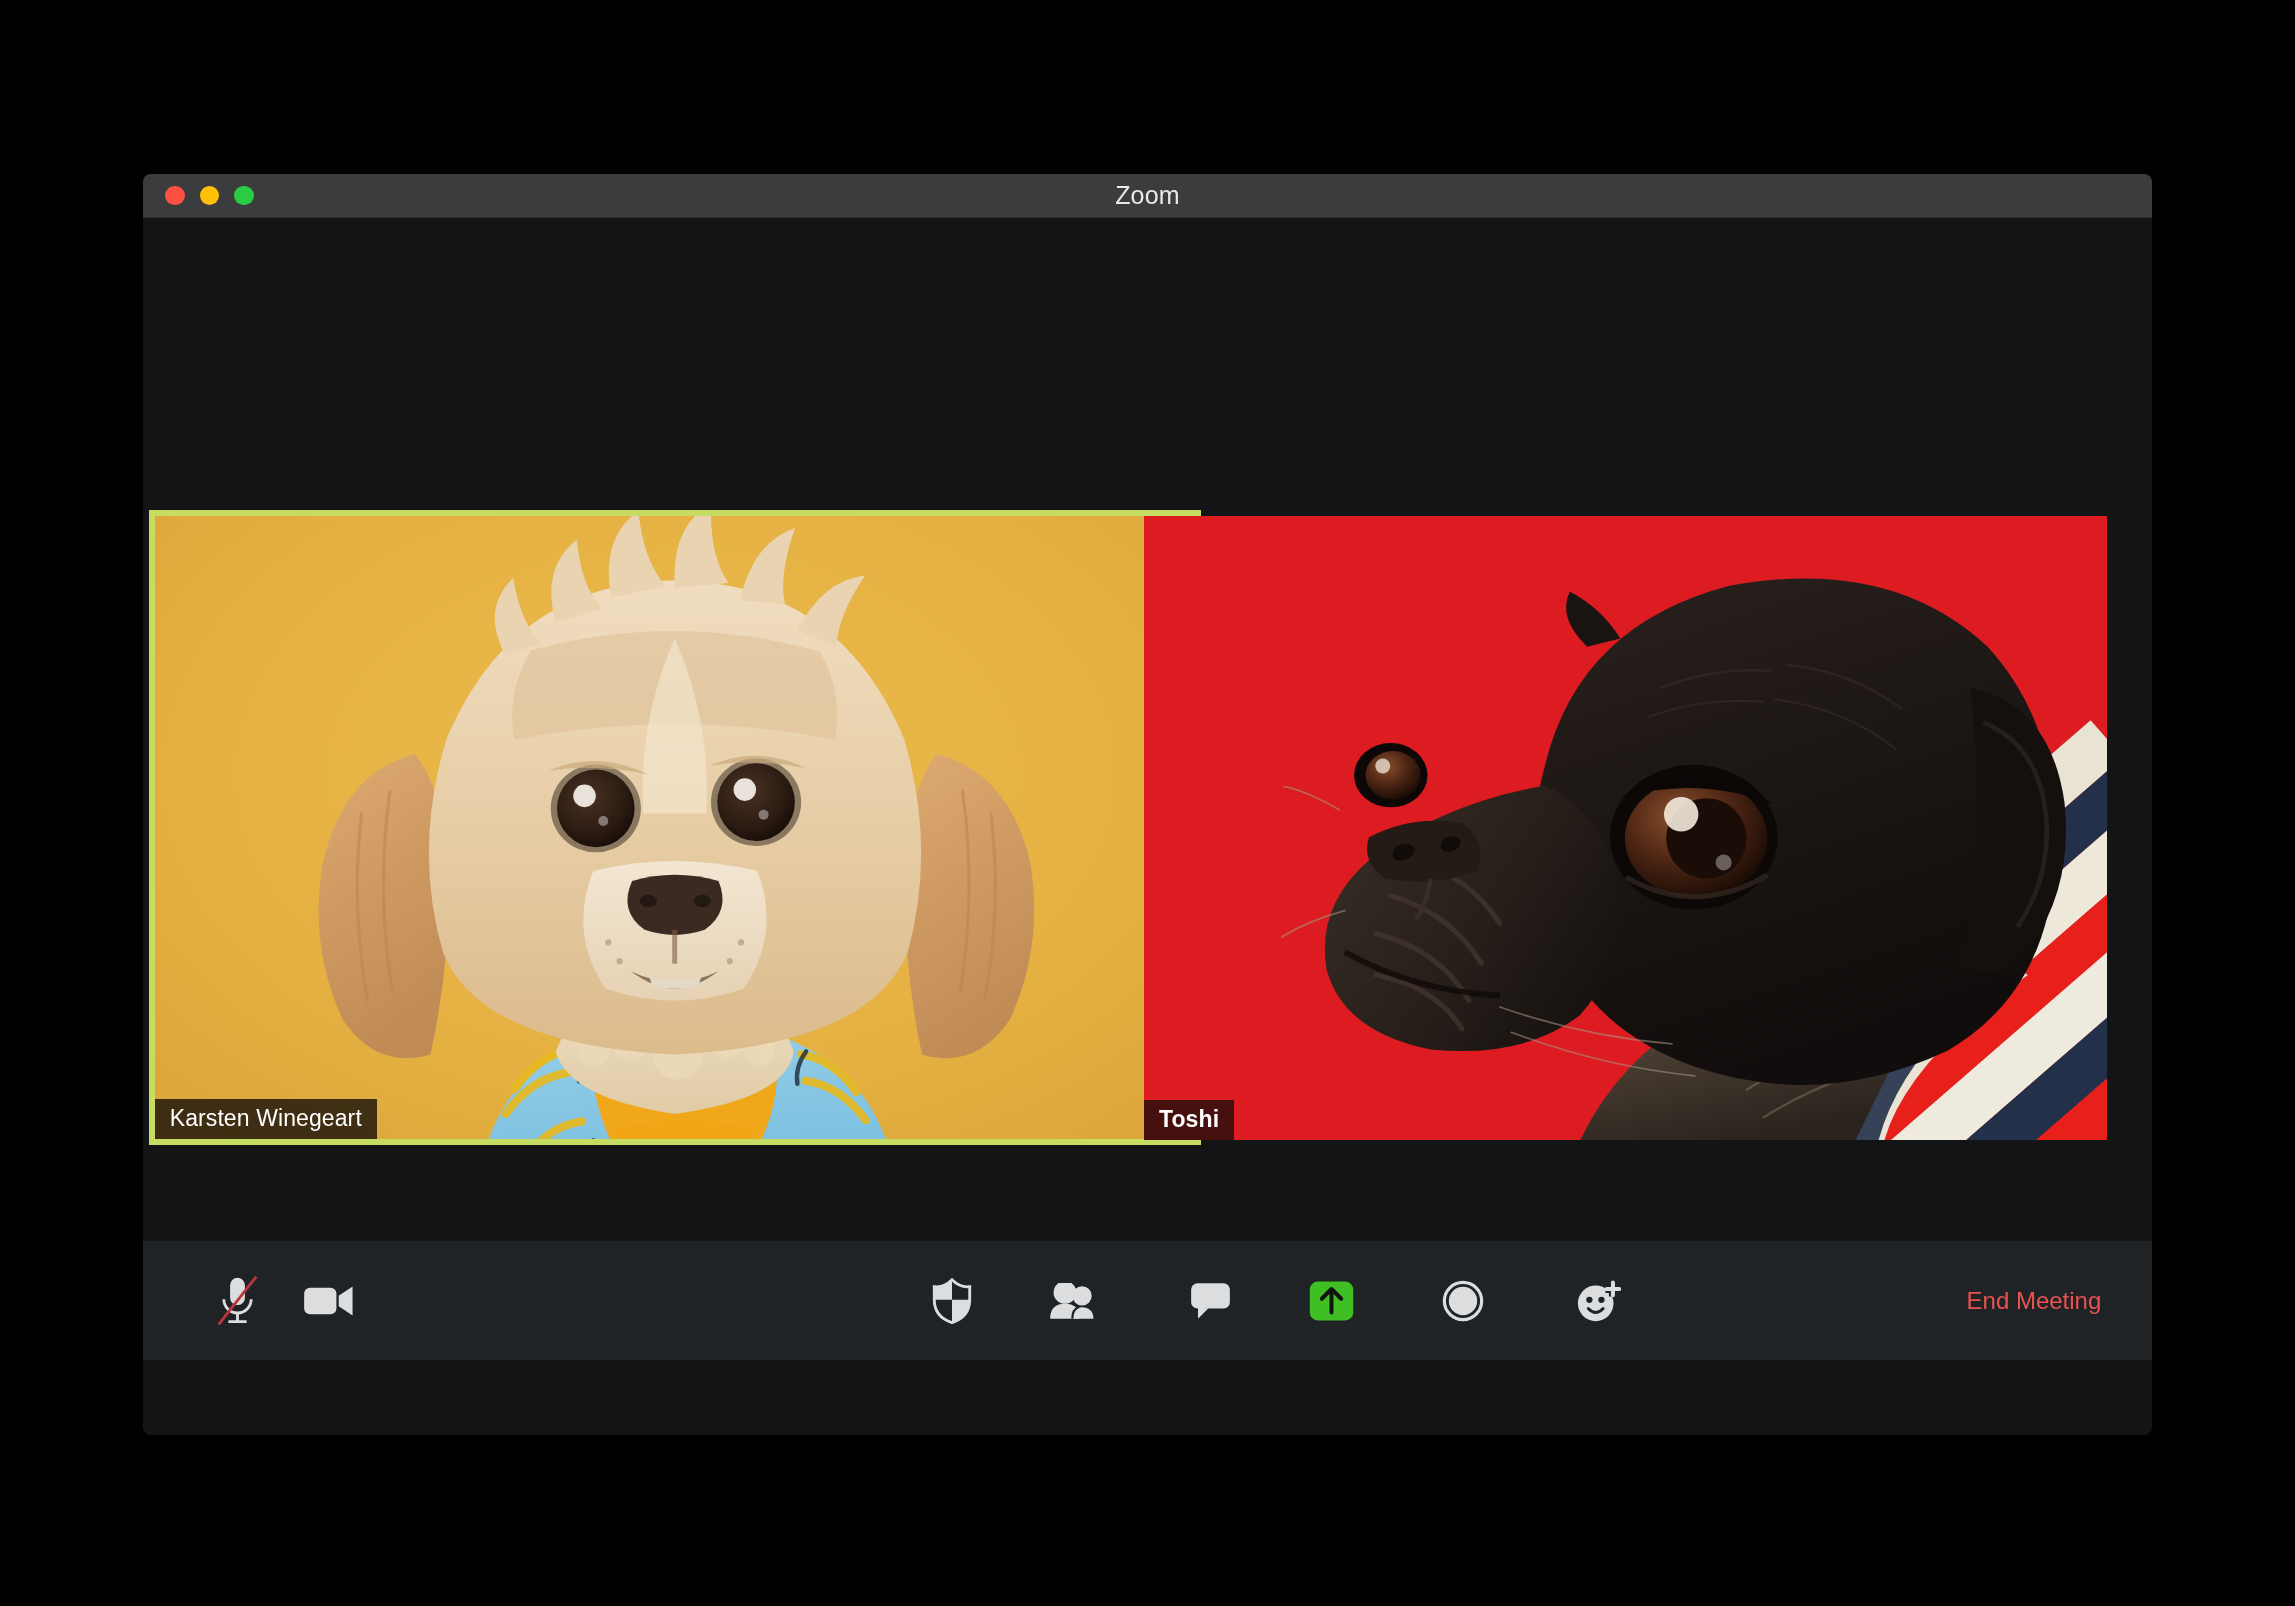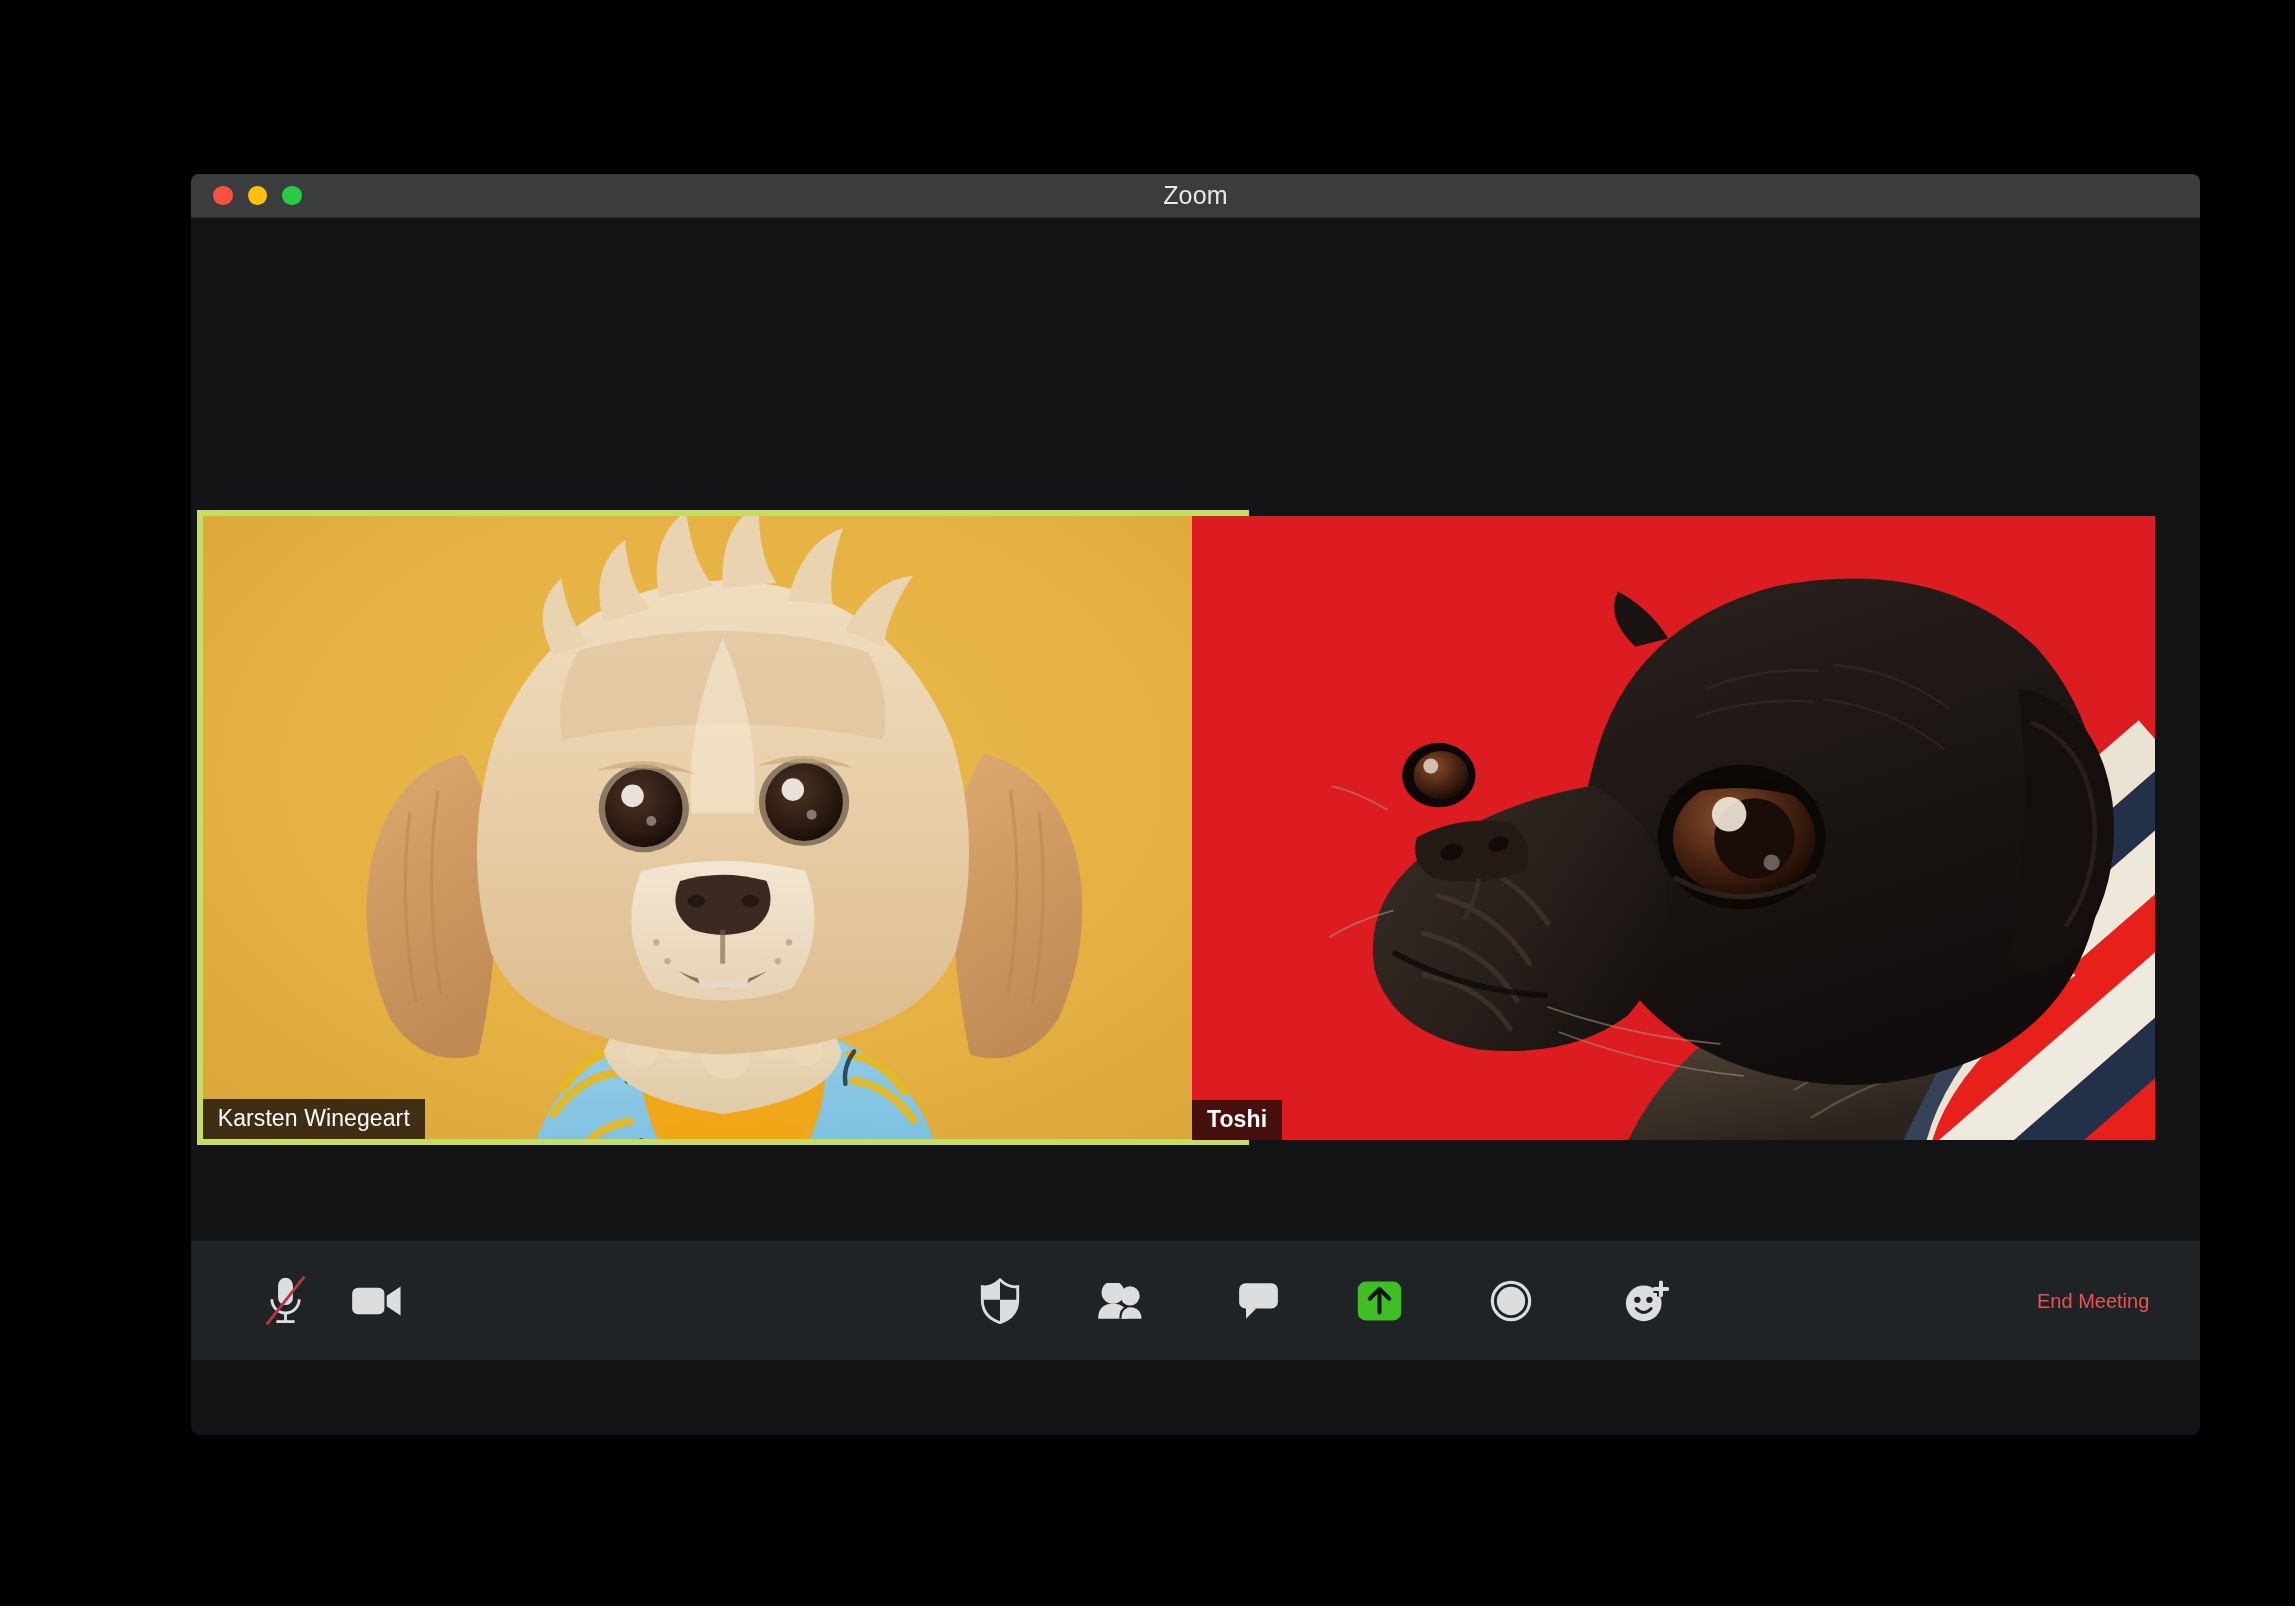--- a/index.html
+++ b/index.html
@@ -7,21 +7,20 @@
   body { font-family:"Liberation Sans", sans-serif; }
 
   
   #app-window{
     position:absolute; left:143px; top:174px;
     width:2009px; height:1261px;
     background:#121416;
     border-radius:8px;
     overflow:hidden;
     box-shadow:0 10.3px 40px rgba(0,0,0,.85);
-    margin-left:48px;
   }
 
   
   #title-bar{
     position:relative; height:44px; width:100%;
     background:#3a3c3d;
     border-bottom:0.6px solid #2b2d2e;
     display:flex; align-items:center;
   }
   #traffic-lights{ position:absolute; left:22px; display:flex; gap:15px; align-items:center; }
@@ -77,21 +76,21 @@
   }
   .tb-btn{
     position:absolute; top:50%; transform:translateY(-50%);
     width:86px; height:86px;
     display:flex; align-items:center; justify-content:center;
     cursor:pointer;
   }
   .tb-btn svg{ display:block; }
   #end-meeting-button{
     position:absolute; right:45px; top:50%; transform:translateY(-50%);
-    color:#e8534f; font-size:20px; font-weight:400;
+    color:#e8534f; font-size:24px; font-weight:400;
     padding:8px 5.7px; cursor:pointer; white-space:nowrap;
   }
 </style>
 </head>
 <body>
 
 <div id="app-window">
 
   <div id="title-bar">
     <div id="traffic-lights">

